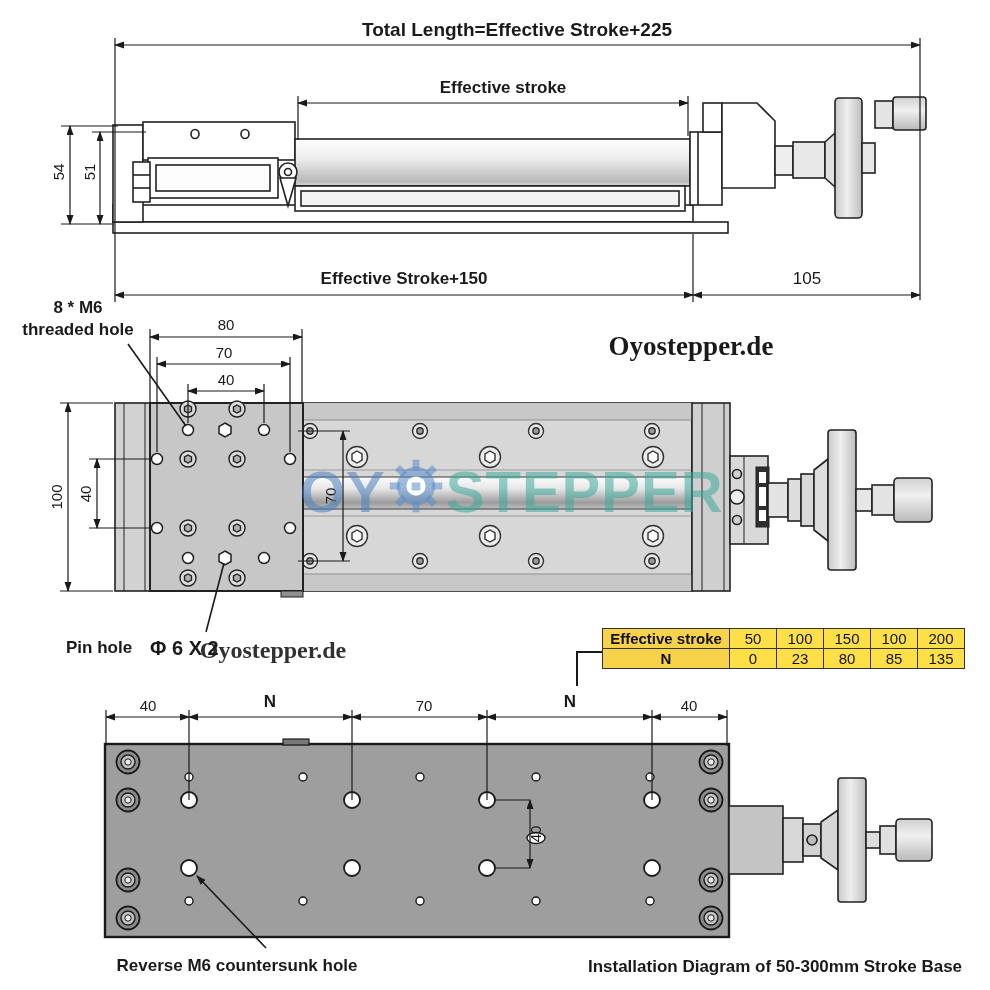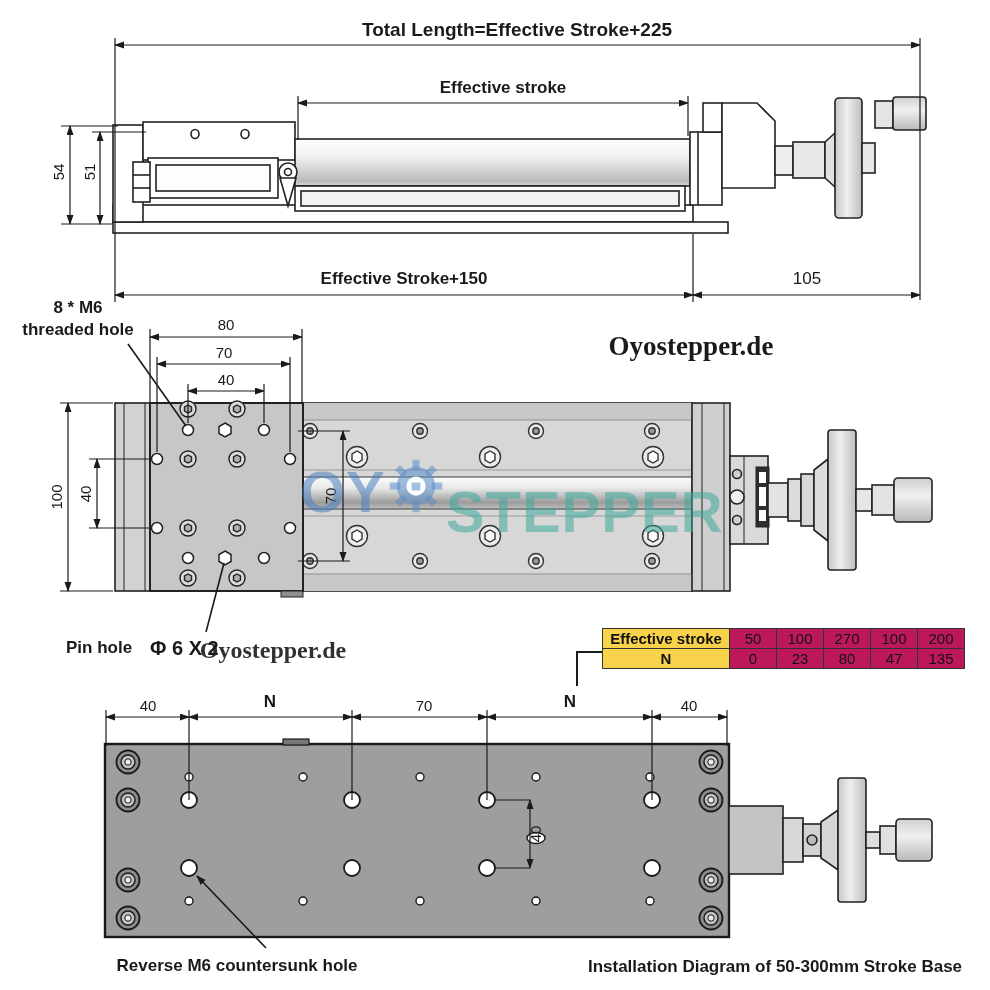--- a/index.html
+++ b/index.html
@@ -8,27 +8,27 @@
   #draw{position:absolute;left:0;top:0;}
   svg text{font-family:"Liberation Sans",sans-serif;fill:#1a1a1a;}
   .dim{font-size:15px;}
   .dimb{font-size:17px;font-weight:bold;}
   .big{font-size:19px;font-weight:bold;}
   .wm{font-family:"Liberation Serif",serif;font-weight:bold;}
   
   #stroke-table{position:absolute;left:602px;top:628px;border-collapse:collapse;
                 font-size:15px;color:#111;}
   #stroke-table td{border:1.5px solid #333;width:46px;height:19px;text-align:center;
-                   padding:0;background:#be185d;line-height:19px;}
+                   padding:0;background:#fde047;line-height:19px;}
   #stroke-table td.lab{width:126px;font-weight:bold;}
   
   #logo-wm{position:absolute;left:300px;top:458px;display:flex;align-items:flex-start;
            font-weight:bold;font-size:58px;letter-spacing:1px;pointer-events:none;}
   #logo-wm .lg-oy{color:rgba(74,125,189,0.55);}
-  #logo-wm .lg-st{color:rgba(61,169,155,0.55);margin-top:20px;}
+  #logo-wm .lg-st{color:rgba(61,169,155,0.55);}
   #logo-wm svg{margin:0 2px;}
   
 </style>
 </head>
 <body>
 
 <div id="stage">
 
 <svg id="draw" width="990" height="990" viewBox="0 0 990 990">
   <defs>
@@ -375,30 +375,30 @@
     <text class="dimb" x="775" y="972" text-anchor="middle" fill="#c9252c">Installation Diagram of 50-300mm Stroke Base</text>
   </g>
 </svg>
 
 <table id="stroke-table">
   <tbody>
     <tr>
       <td class="lab" style="background:#f7d24a">Effective stroke</td>
       <td>50</td>
       <td>100</td>
-      <td>270</td>
+      <td>150</td>
       <td>100</td>
       <td>200</td>
     </tr>
     <tr>
       <td class="lab" style="background:#f7d24a">N</td>
       <td>0</td>
       <td>23</td>
       <td>80</td>
-      <td>47</td>
+      <td>85</td>
       <td>135</td>
     </tr>
   </tbody>
 </table>
 
 <div id="logo-wm">
   <span class="lg-oy">OY</span>
   <svg width="56" height="56" viewBox="0 0 64 64">
     <g fill="rgba(90,140,200,0.55)">
       <rect x="28" y="2" width="8" height="12"></rect>

